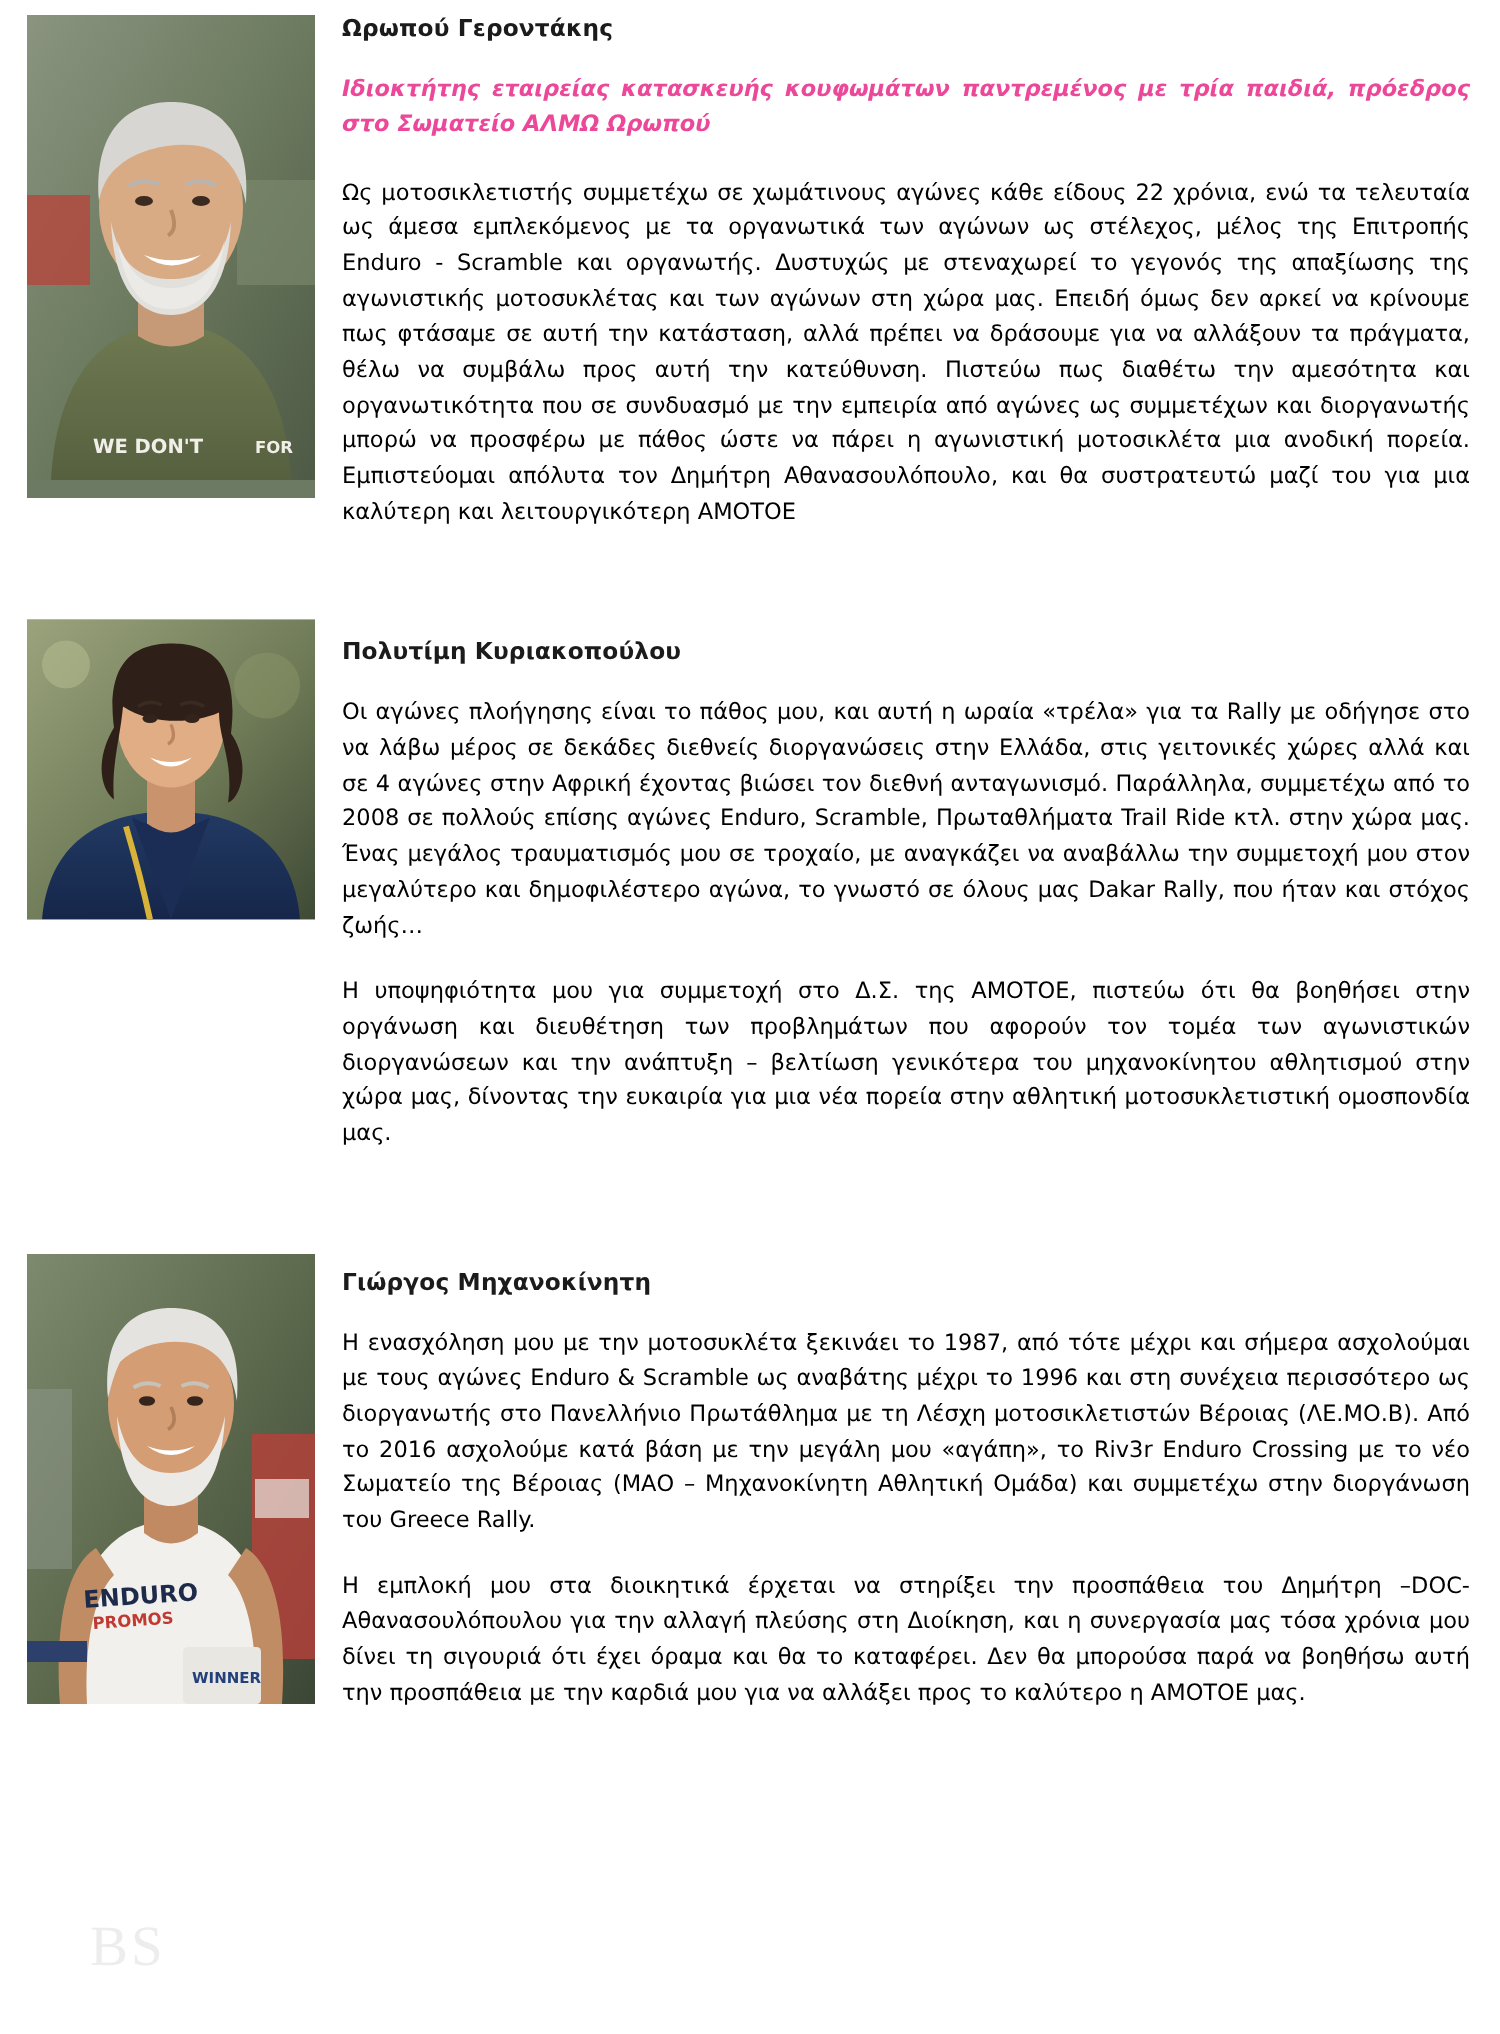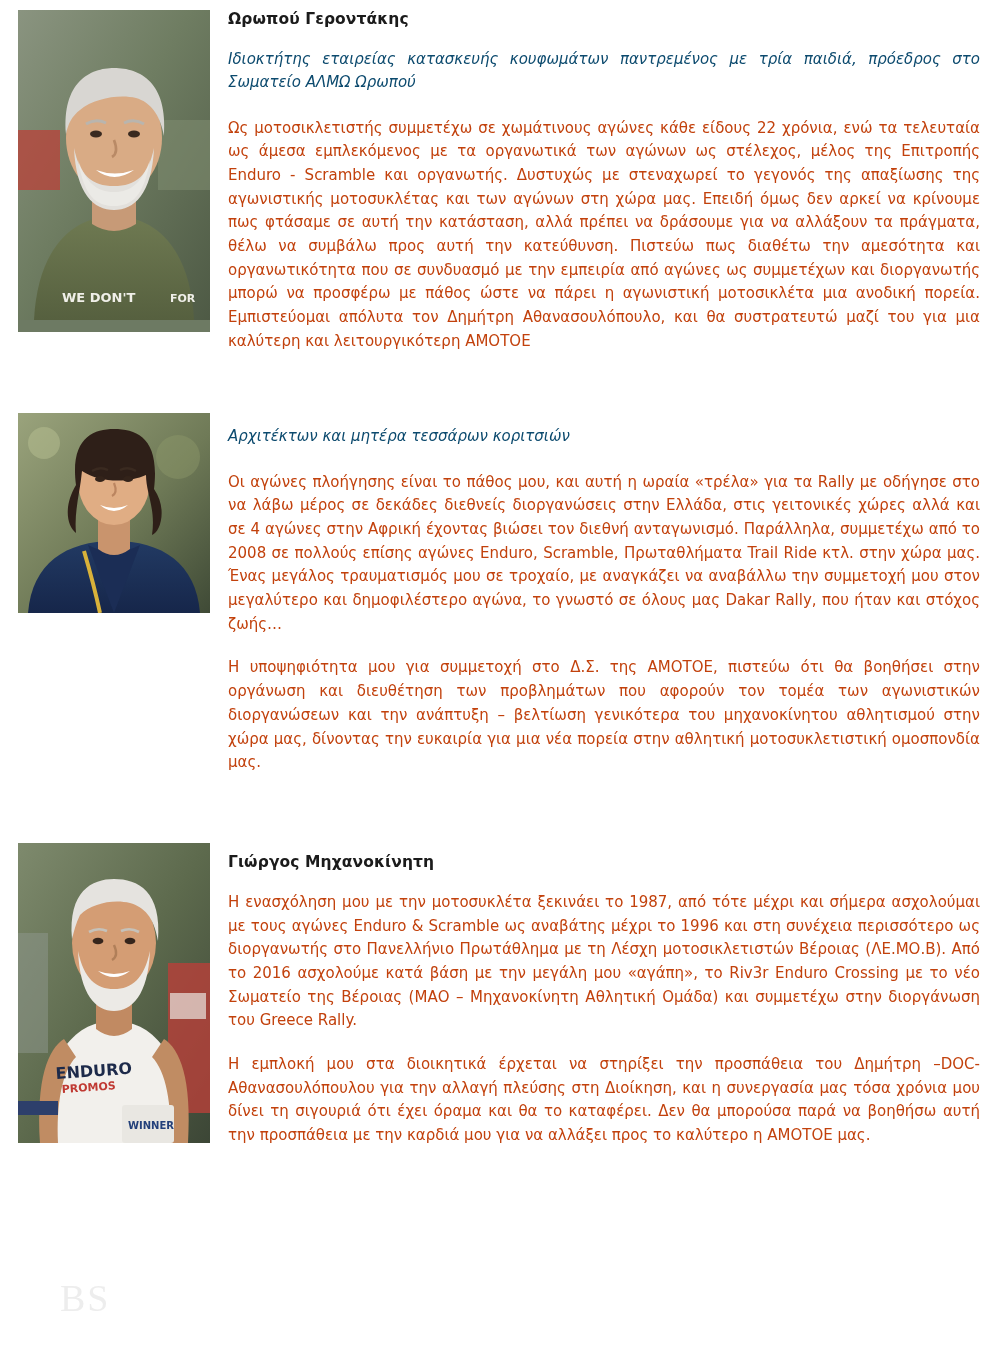--- a/index.html
+++ b/index.html
@@ -39,31 +39,32 @@
   .name {
     font-size: 15.5px;
     font-weight: bold;
     color: #1b1b1b;
     margin: 0 0 20px 0;
     letter-spacing: 0.1px;
   }
   .role {
     font-size: 15px;
     font-style: italic;
-    color: #0c4a6e;
+    color: #ec4899;
     margin: 0 0 22px 0;
     line-height: 1.55;
     text-align: justify;
+    font-weight: bold;
   }
   p.body-text {
     font-size: 15px;
     line-height: 1.58;
     text-align: justify;
     margin: 0 0 20px 0;
-    color: #c2410c;
+    color: #000000;
   }
   p.body-text:last-child { margin-bottom: 0; }
 
   
   #profile-0 { padding-top: 10px; }
   #profile-1 { padding-top: 72px; }
   #profile-2 { padding-top: 78px; }
 
   .watermark {
     position: absolute;
@@ -163,21 +164,21 @@
         <ellipse cx="82" cy="66" rx="5" ry="3" fill="#33231a"></ellipse>
         <ellipse cx="110" cy="66" rx="5" ry="3" fill="#33231a"></ellipse>
         <path d="M74 58 q8 -5 16 -1" stroke="#3a2a20" stroke-width="2.4" fill="none"></path>
         <path d="M102 57 q8 -4 16 1" stroke="#3a2a20" stroke-width="2.4" fill="none"></path>
 
         <path d="M96 70 q4 10 -2 13" stroke="#bb8560" stroke-width="2.2" fill="none"></path>
         <path d="M82 92 q14 12 28 0 q-14 6 -28 0 Z" fill="#ffffff"></path>
       </svg>
     </div>
     <div class="content">
-      <div class="role">Αρχιτέκτων και μητέρα τεσσάρων κοριτσιών</div>
+      <h3 class="name">Πολυτίμη Κυριακοπούλου</h3>
       <p class="body-text">Οι αγώνες πλοήγησης είναι το πάθος μου, και αυτή η ωραία «τρέλα» για τα Rally με οδήγησε στο να λάβω μέρος σε δεκάδες διεθνείς διοργανώσεις στην Ελλάδα, στις γειτονικές χώρες αλλά και σε 4 αγώνες στην Αφρική έχοντας βιώσει τον διεθνή ανταγωνισμό. Παράλληλα, συμμετέχω από το 2008 σε πολλούς επίσης αγώνες Enduro, Scramble, Πρωταθλήματα Trail Ride κτλ. στην χώρα μας. Ένας μεγάλος τραυματισμός μου σε τροχαίο, με αναγκάζει να αναβάλλω την συμμετοχή μου στον μεγαλύτερο και δημοφιλέστερο αγώνα, το γνωστό σε όλους μας Dakar Rally, που ήταν και στόχος ζωής…</p>
       <p class="body-text">Η υποψηφιότητα μου για συμμετοχή στο Δ.Σ. της ΑΜΟΤΟΕ, πιστεύω ότι θα βοηθήσει στην οργάνωση και διευθέτηση των προβλημάτων που αφορούν τον τομέα των αγωνιστικών διοργανώσεων και την ανάπτυξη – βελτίωση γενικότερα του μηχανοκίνητου αθλητισμού στην χώρα μας, δίνοντας την ευκαιρία για μια νέα πορεία στην αθλητική μοτοσυκλετιστική ομοσπονδία μας.</p>
     </div>
   </section>
 
   <section class="profile" id="profile-2">
     <div class="photo" style="top:68px; height:300px;">
       <svg width="192" height="300" viewBox="0 0 192 300" xmlns="http://www.w3.org/2000/svg">
         <defs>
           <linearGradient id="bg3" x1="0" y1="0" x2="1" y2="1">

